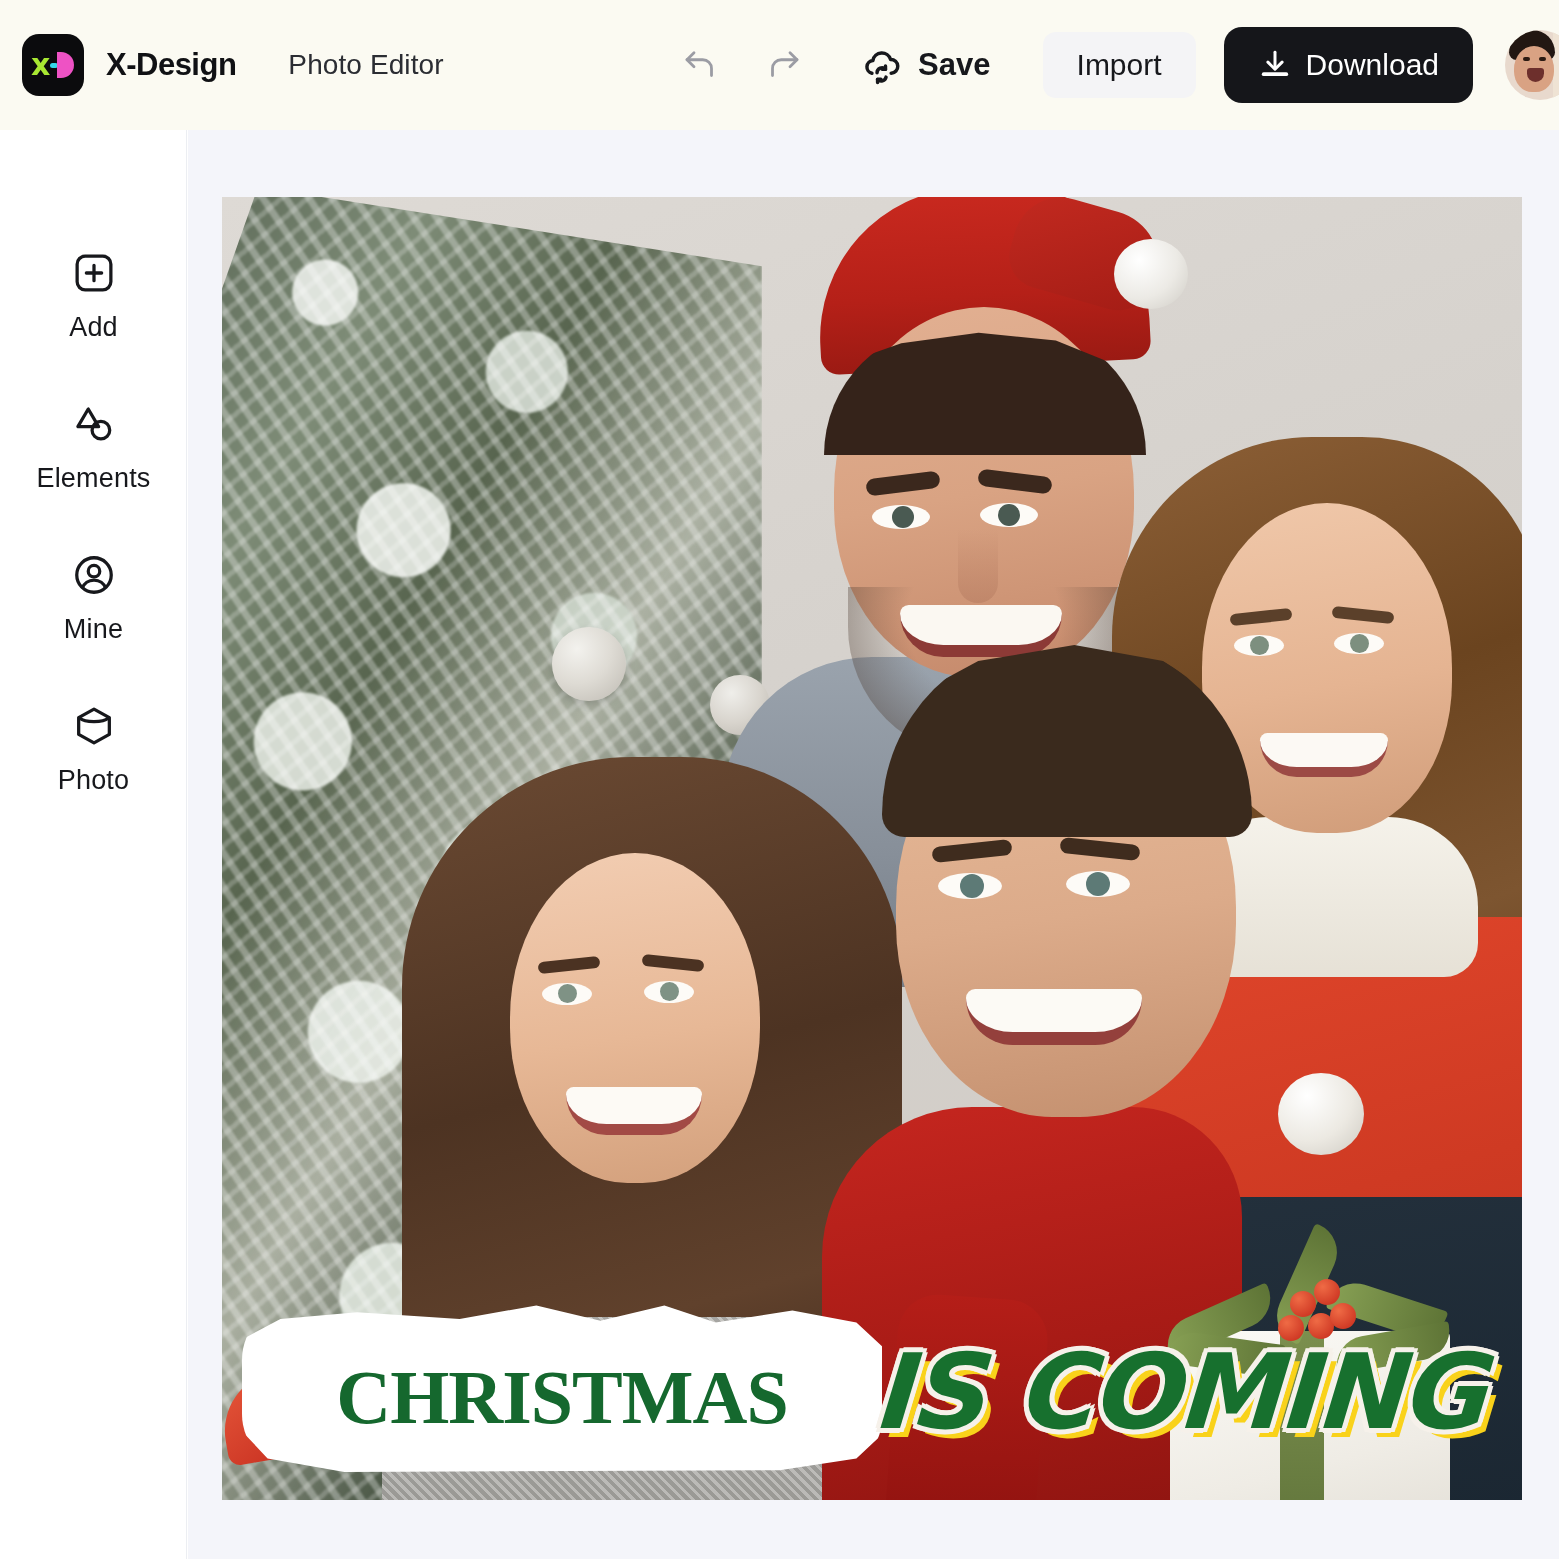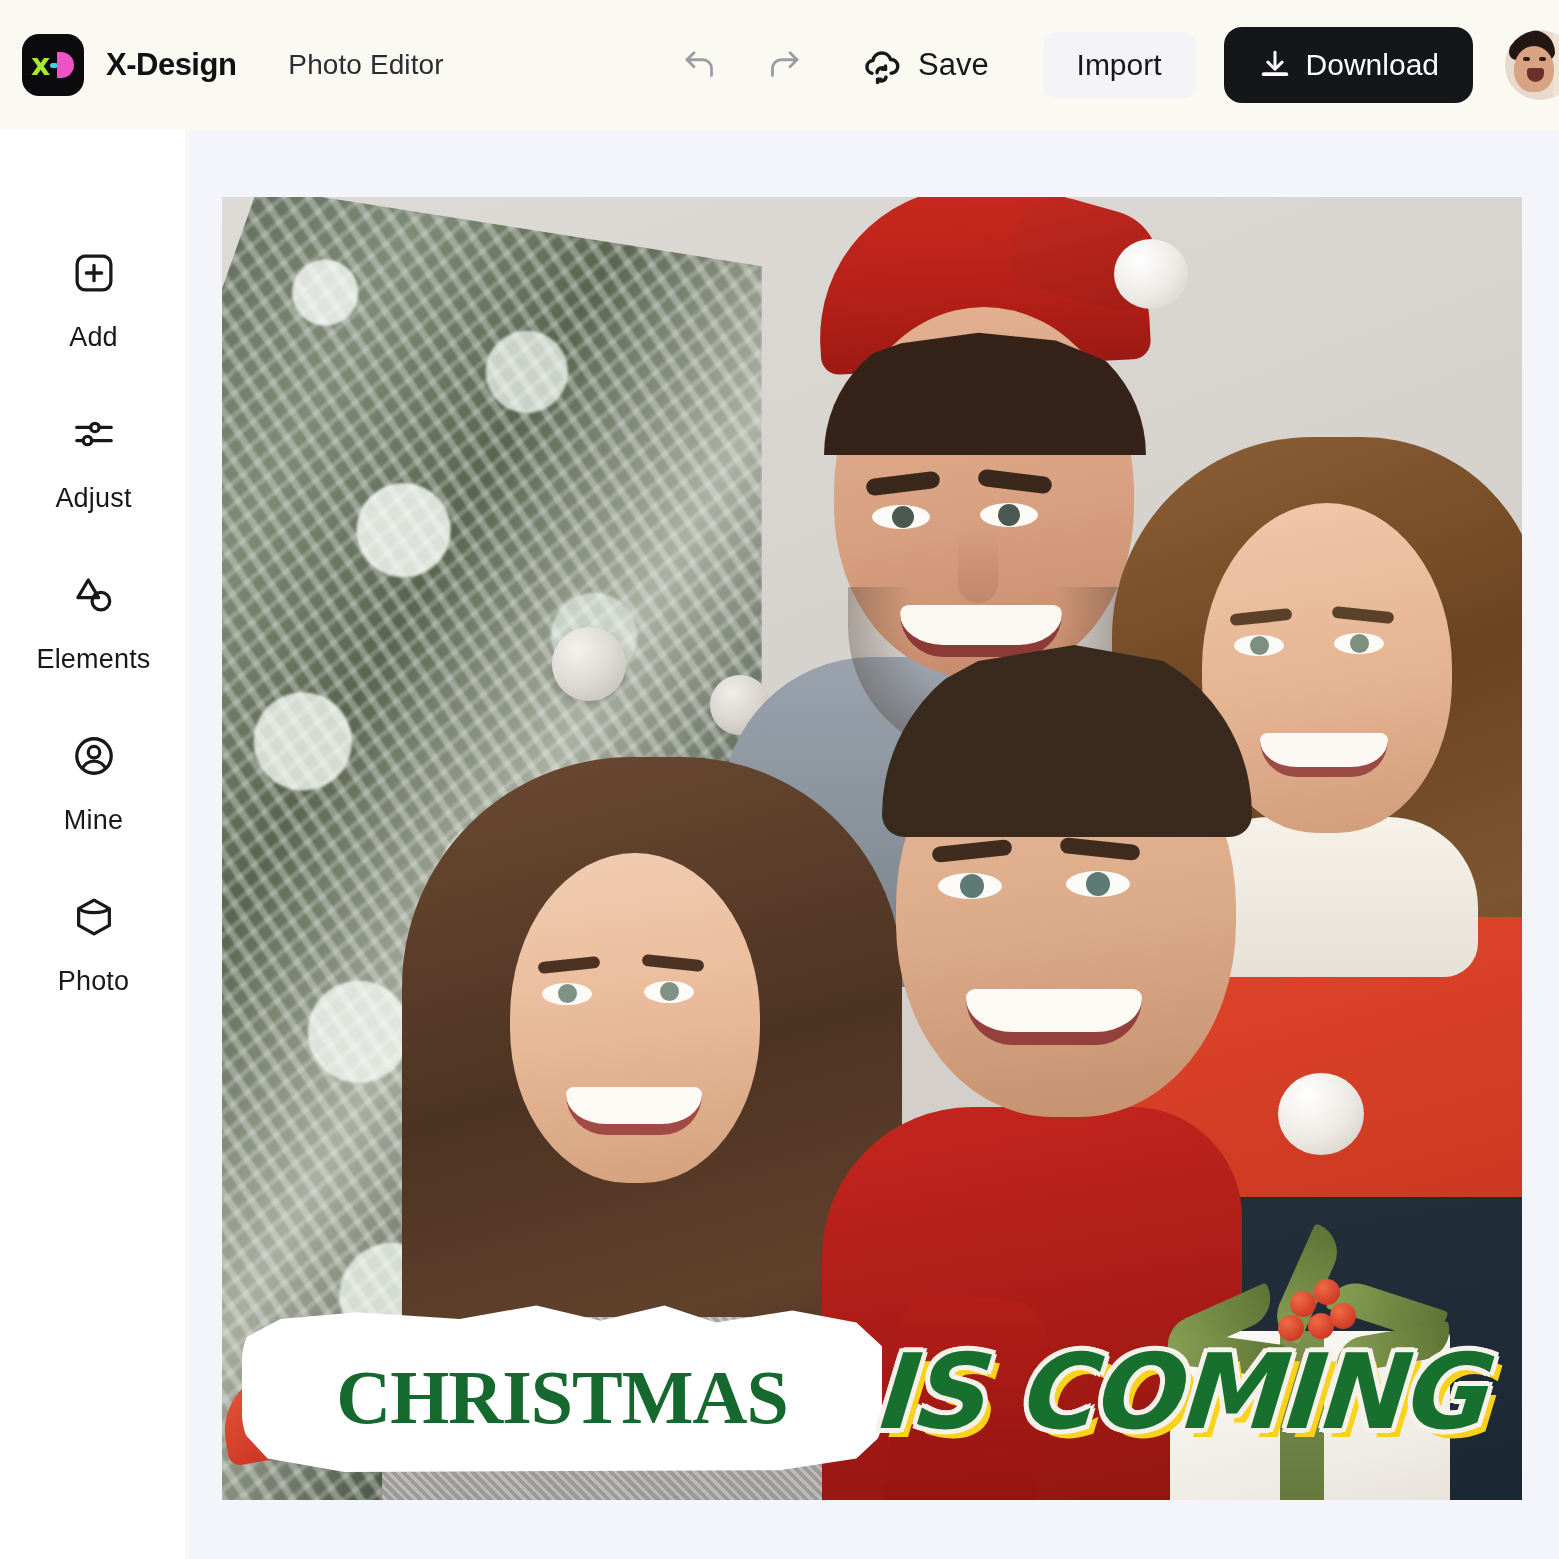--- a/index.html
+++ b/index.html
@@ -51,21 +51,21 @@
   }
   .icon-btn {
     width: 58px; height: 58px; display: flex; align-items: center; justify-content: center;
     cursor: pointer; background: none; border: none;
   }
   .icon-btn + .icon-btn { margin-left: 24px; }
   .save-btn {
     display: flex; align-items: center; gap: 14px; margin-left: 48px;
     cursor: pointer; background: none; border: none;
   }
-  .save-label { font-size: 31px; color: #17181c; font-weight: 400; }
+  .save-label { font-size: 31px; color: #17181c; font-weight: 700; }
 
   .header-right {
     position: absolute; right: 0; top: 0; height: 130px;
     display: flex; align-items: center; gap: 6px;
   }
   .import-btn {
     height: 66px; padding: 0 34px; border-radius: 13px;
     background: #f4f4f6; border: none; cursor: pointer;
     font-size: 30px; color: #17181c; font-family: "Liberation Sans", sans-serif;
     display: flex; align-items: center;
@@ -116,21 +116,21 @@
   .side-item {
     width: 187px; display: flex; flex-direction: column;
     align-items: center; cursor: pointer; margin-bottom: 46px;
   }
   .side-icon-wrap {
     width: 70px; height: 70px; border-radius: 16px;
     display: flex; align-items: center; justify-content: center;
   }
   .side-item.active .side-icon-wrap { background: #edeff3; }
   .side-label {
-    font-size: 27px; color: #17181c; margin-top: 14px; letter-spacing: 0.2px;
+    font-size: 27px; color: #17181c; margin-top: 4px; letter-spacing: 0.2px;
   }
 
   
   .canvas-area {
     position: absolute; left: 188px; top: 130px;
     width: 1371px; height: 1429px;
     background: #f4f5fa;
   }
   .photo {
     position: absolute; left: 34px; top: 67px;
@@ -497,31 +497,20 @@
     <div class="side-item">
       <div class="side-icon-wrap">
         <svg width="46" height="46" viewBox="0 0 24 24" fill="none" stroke="#17181c" stroke-width="1.7" stroke-linecap="round">
           <rect x="3.2" y="3.2" width="17.6" height="17.6" rx="4.2"></rect>
           <path d="M12 8v8M8 12h8"></path>
         </svg>
       </div>
       <div class="side-label">Add</div>
     </div>
 
-    <div class="side-item">
-      <div class="side-icon-wrap">
-        <svg width="46" height="46" viewBox="0 0 24 24" fill="none" stroke="#17181c" stroke-width="1.7" stroke-linecap="round">
-          <path d="M3 8.6h7.3M14.6 8.6H21"></path>
-            <circle cx="12.5" cy="8.6" r="2.2"></circle>
-          <path d="M3 15.4h3.4M10.7 15.4H21"></path>
-            <circle cx="8.6" cy="15.4" r="2.2"></circle>
-        </svg>
-      </div>
-      <div class="side-label">Adjust</div>
-    </div>
 
 
 
     <div class="side-item">
       <div class="side-icon-wrap">
         <svg width="46" height="46" viewBox="0 0 24 24" fill="none" stroke="#17181c" stroke-width="1.7" stroke-linejoin="round">
           <path d="M9 4.2 3.6 13.4h10.8z"></path>
             <circle cx="15.6" cy="15.2" r="4.6"></circle>
         </svg>
       </div>

